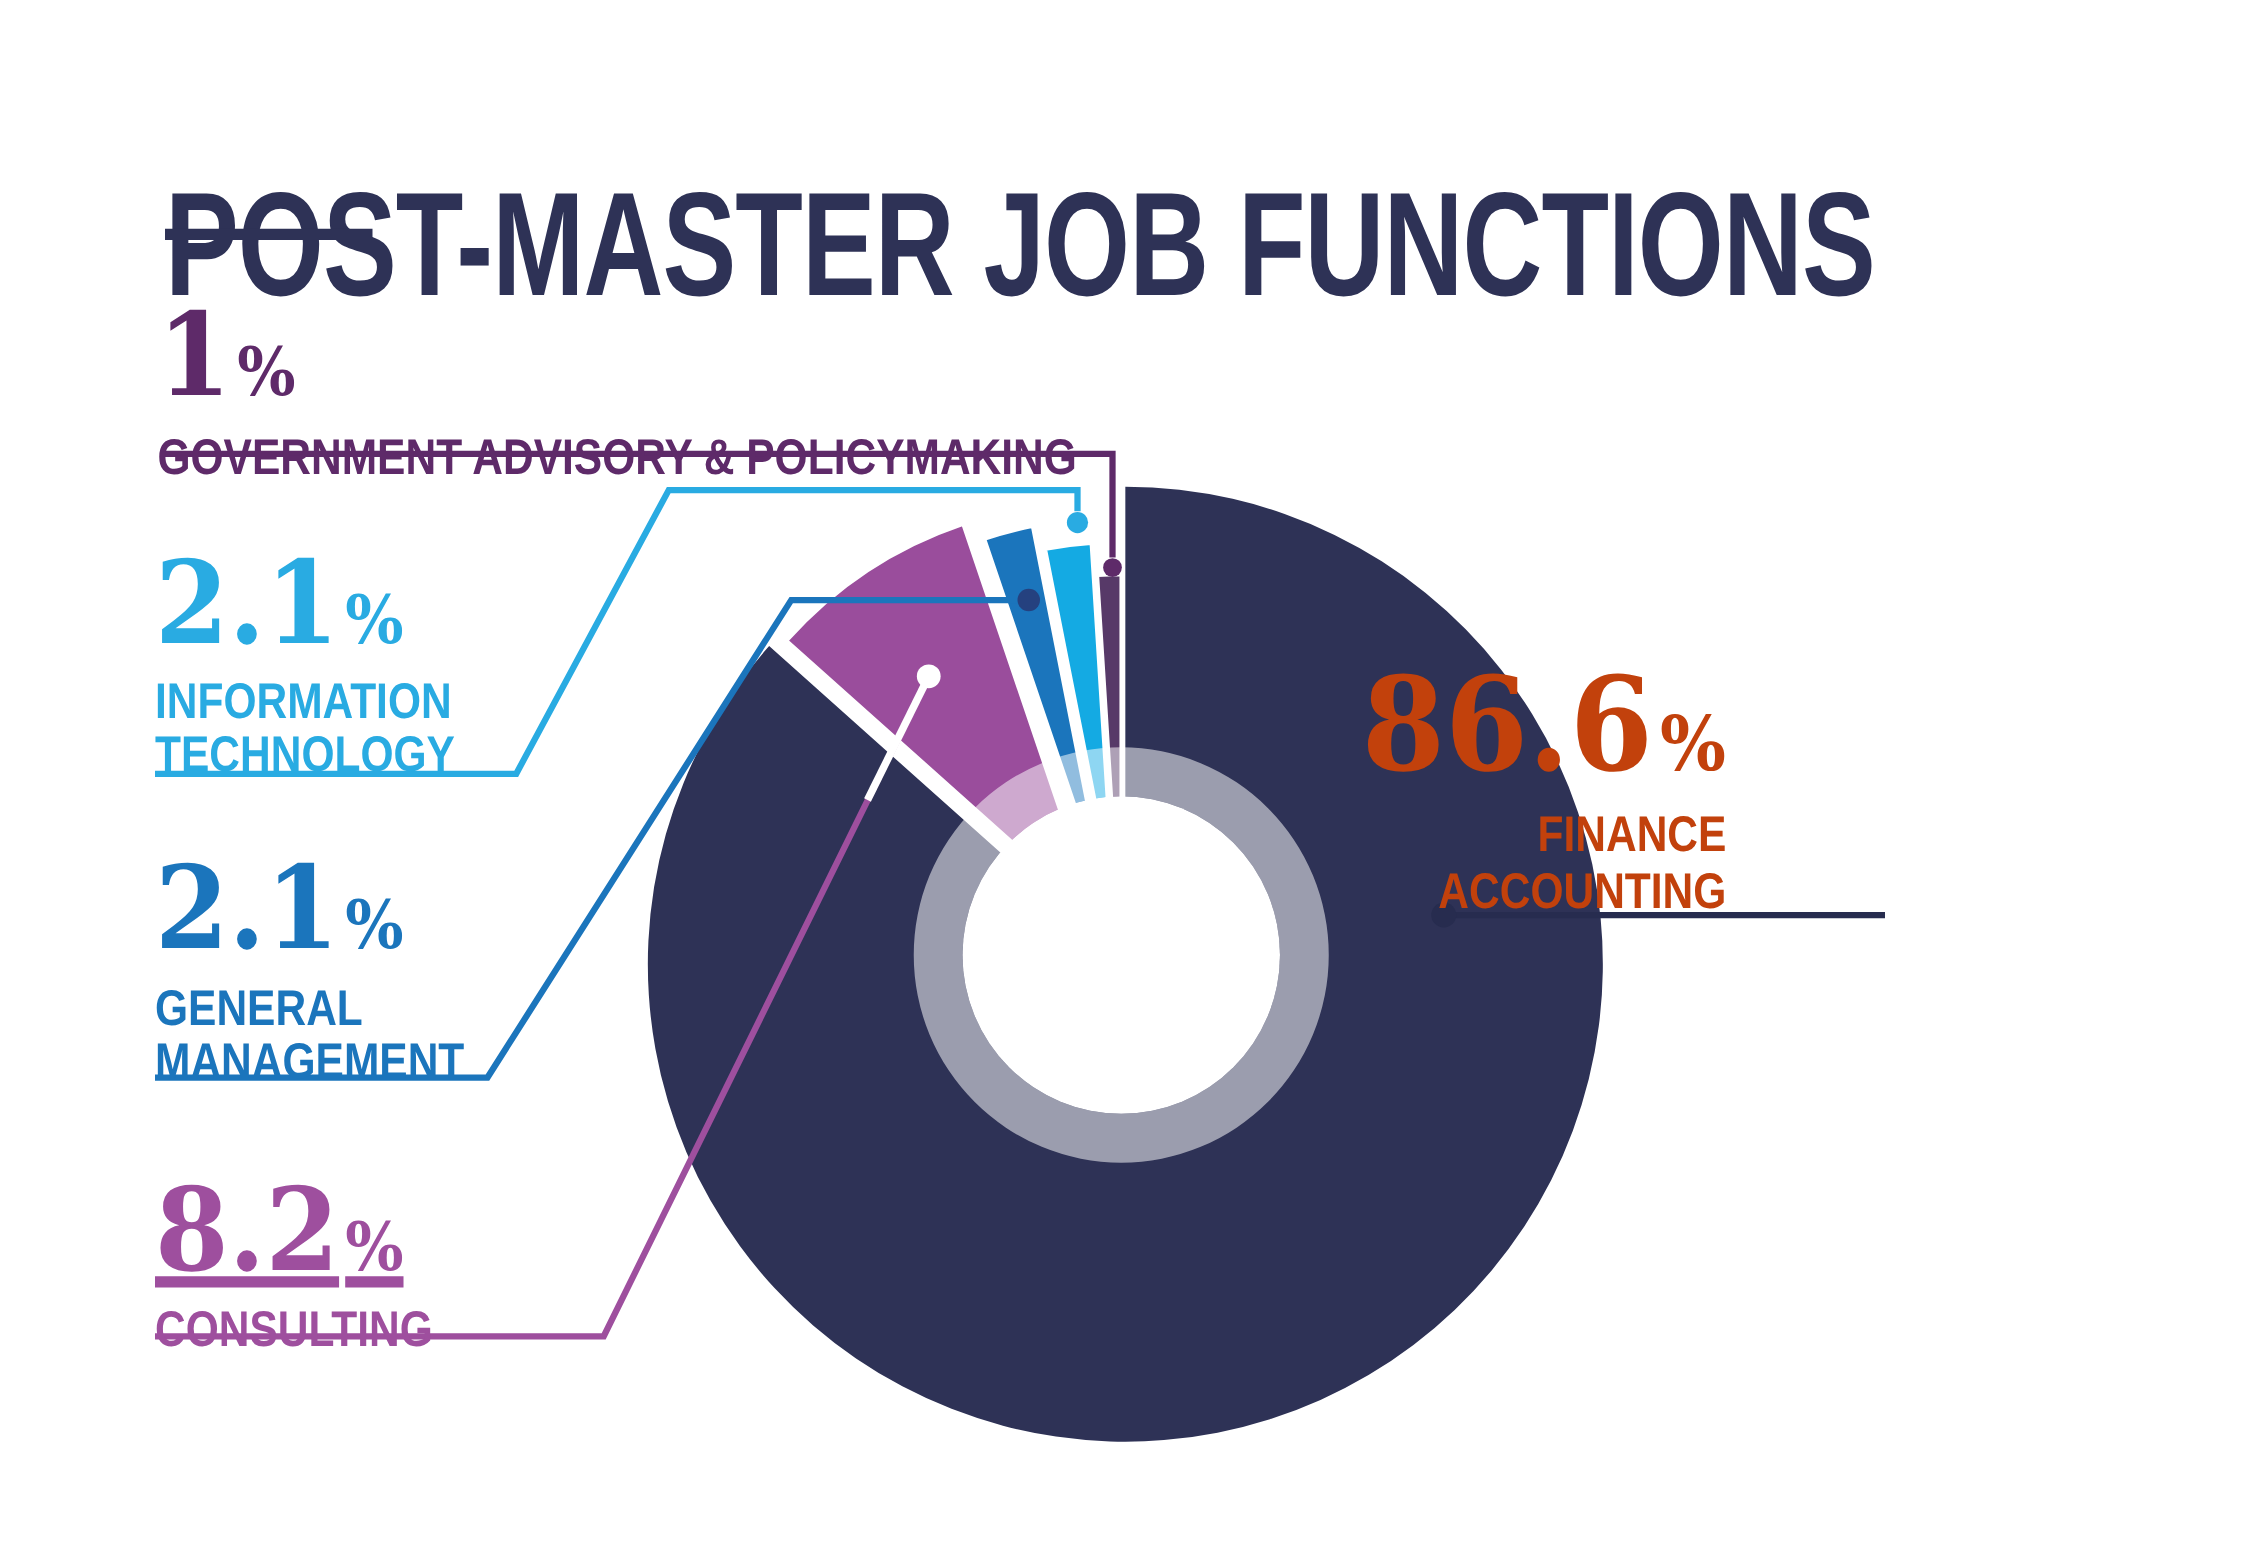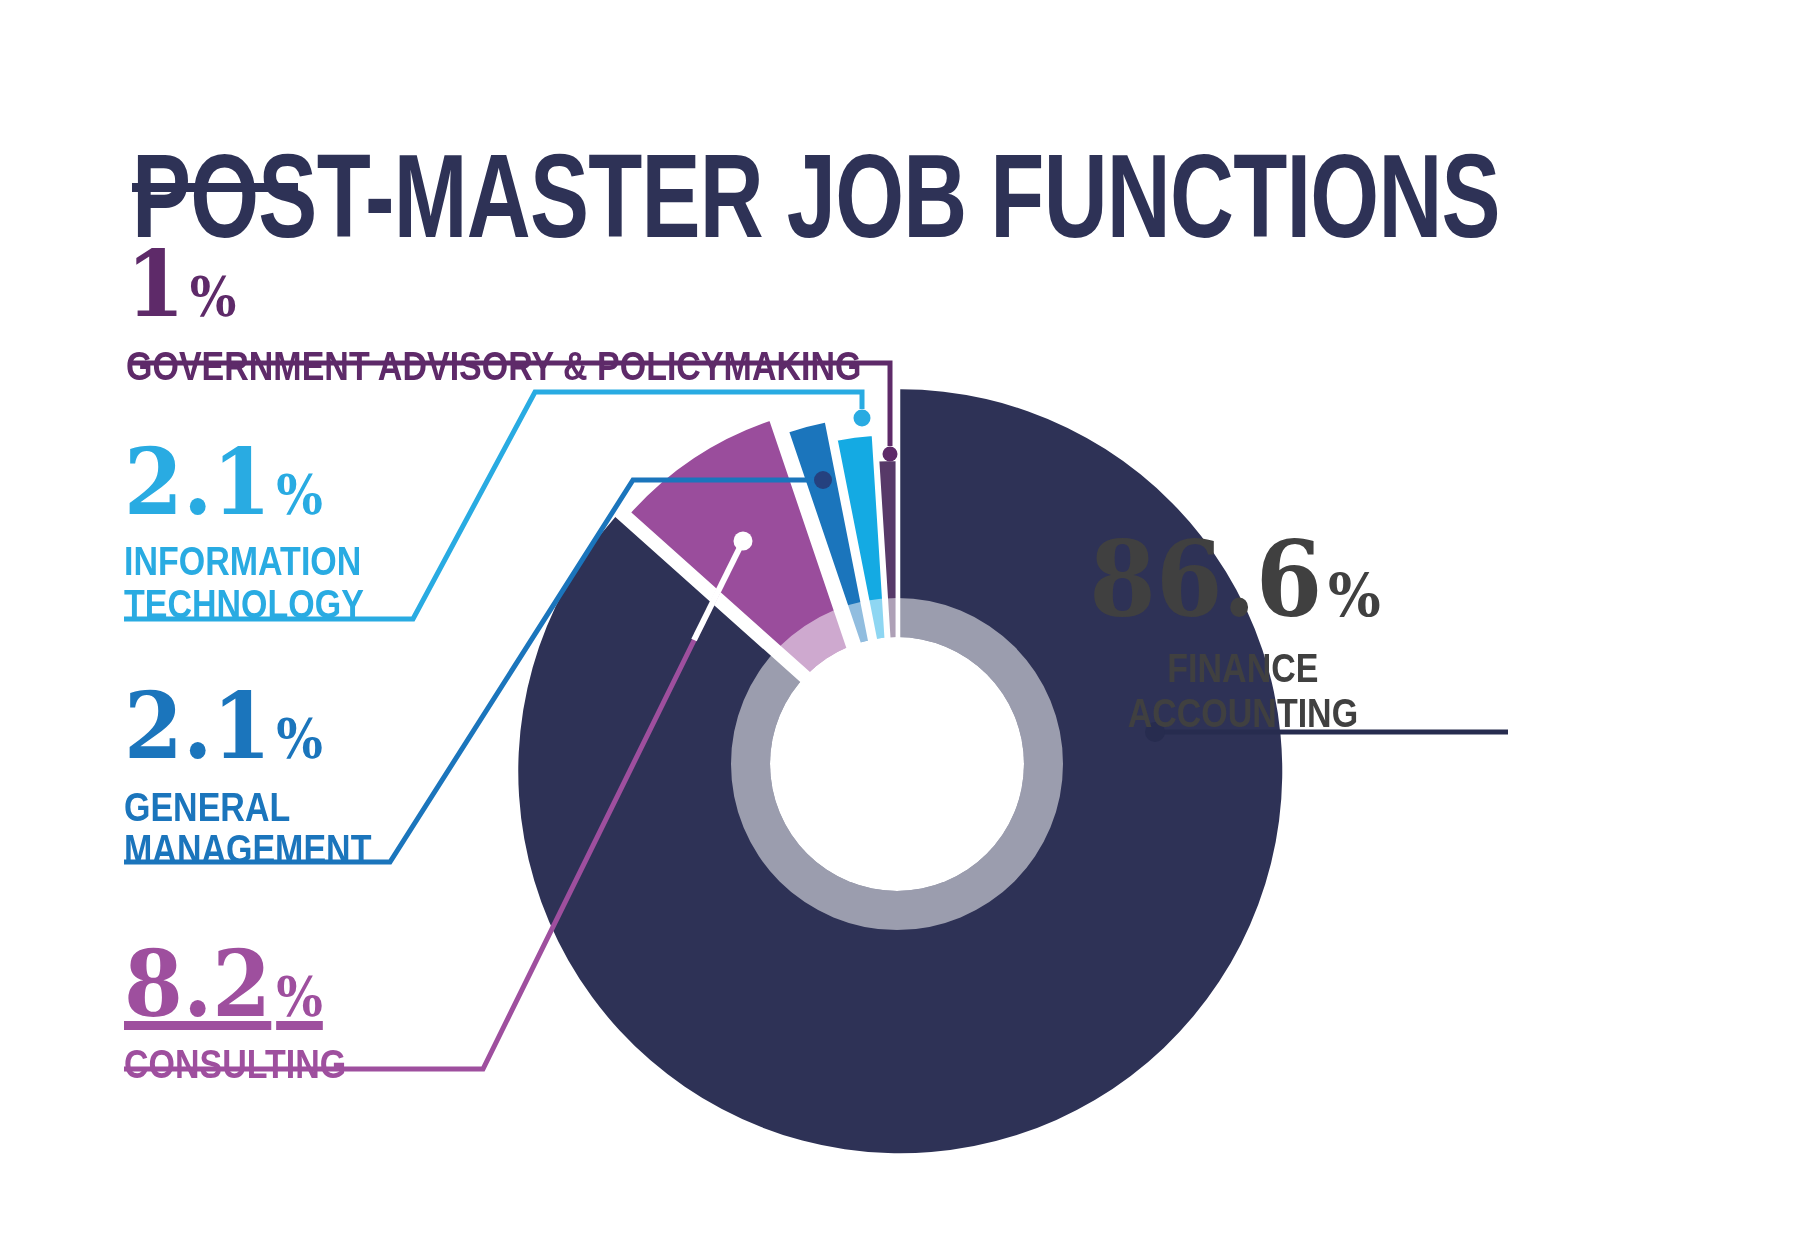--- a/index.html
+++ b/index.html
@@ -23,21 +23,21 @@
   
   #co-it{left:124px;top:436px;color:#29abe2;}
   #co-it .cap{margin-top:12px;line-height:43px;}
   
   #co-gm{left:124px;top:680px;color:#1b75bc;}
   #co-gm .cap{margin-top:14px;line-height:42px;}
   
   #co-cons{left:124px;top:938px;color:#9e4f9e;text-decoration:underline;}
   #co-cons .cap{margin-top:12px;}
   
-  #co-fin{right:127px;top:528px;color:#404040;text-align:center;}
+  #co-fin{right:127px;top:528px;color:#c2410c;text-align:right;}
   #co-fin .num{font-size:104px;transform:scaleX(0.92);transform-origin:right top;}
   #co-fin .cap{transform:scaleX(0.85);transform-origin:right top;line-height:45px;margin-top:14px;}
 </style>
 </head>
 <body>
 
 <div id="stage">
 
   <h1 class="title">POST-MASTER JOB FUNCTIONS</h1>
   <div class="title-underline"></div>

